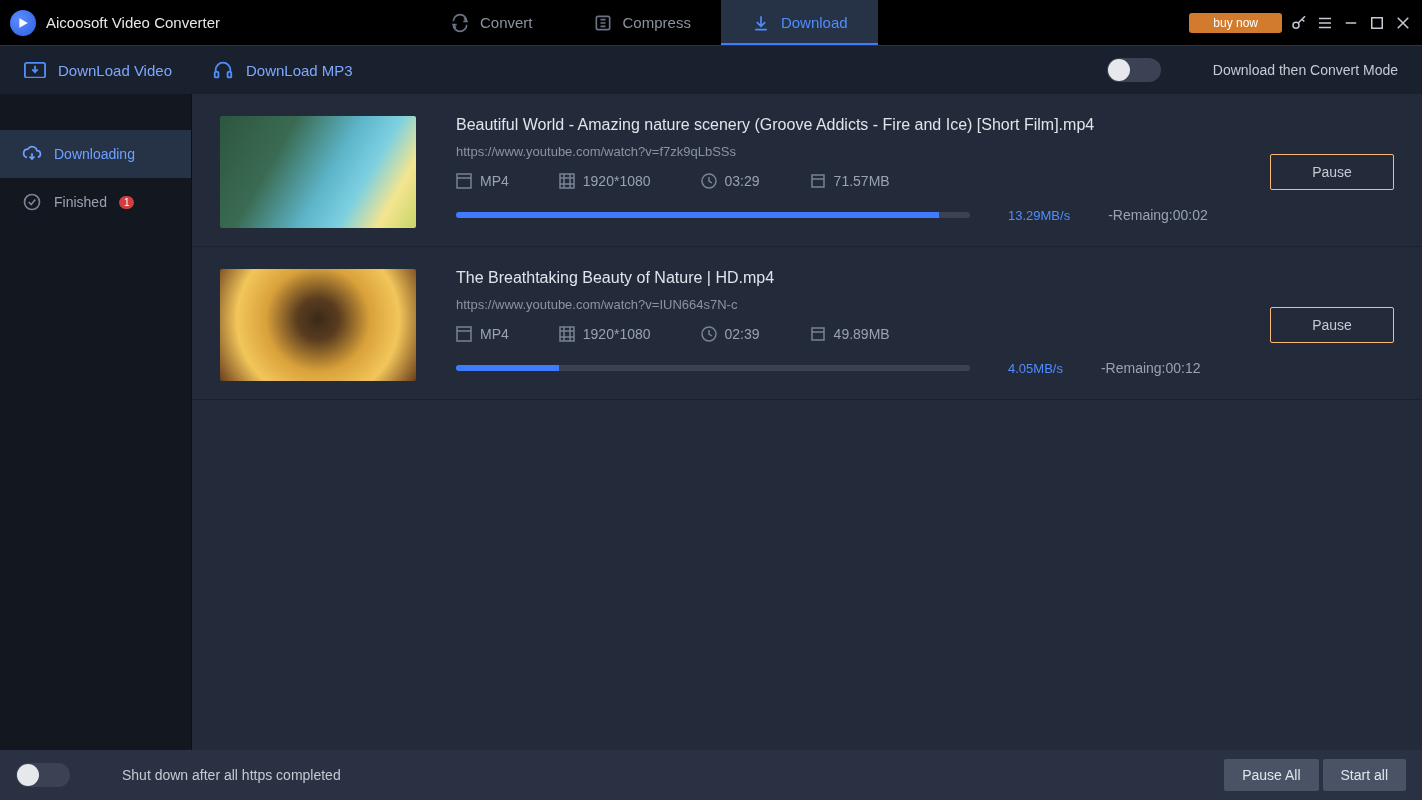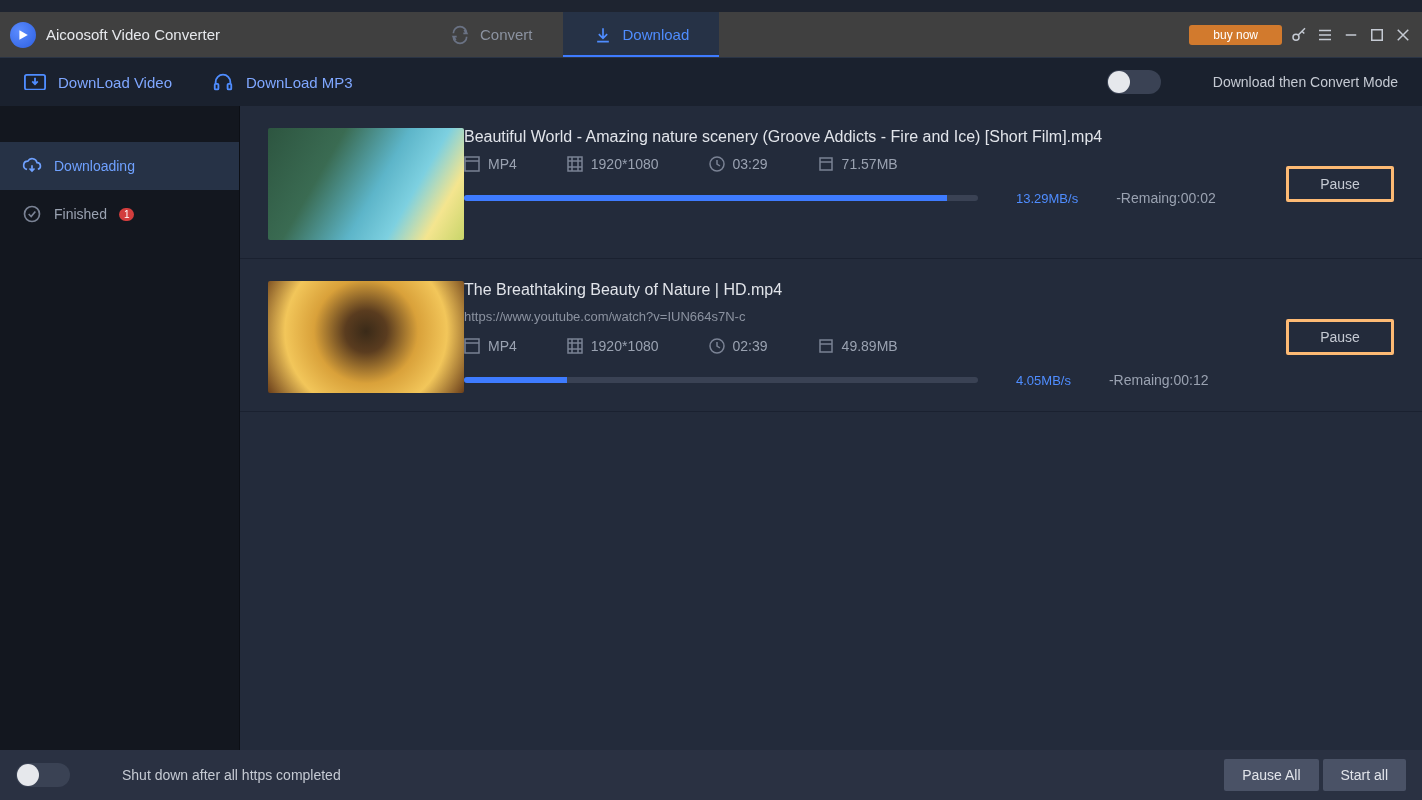--- a/index.html
+++ b/index.html
@@ -9,26 +9,25 @@
     background: #1e2430;
     font-family: -apple-system, BlinkMacSystemFont, "Segoe UI", Arial, sans-serif;
     color: #c5cad3;
     overflow: hidden;
     display: flex;
     flex-direction: column;
   }
   
   .titlebar {
     height: 46px;
-    background: #404040;
+    background: #000000;
     display: flex;
     align-items: center;
     padding-left: 10px;
     border-bottom: 1px solid #2a3445;
-    margin-top: 12px;
   }
   .app-logo {
     width: 26px; height: 26px; border-radius: 50%;
     background: radial-gradient(circle at 35% 35%, #5b8cff, #2d5fe0);
     display: flex; align-items: center; justify-content: center;
     margin-right: 10px;
   }
   .app-logo svg { width: 12px; height: 12px; fill: #fff; }
   .app-title { color: #e6e8ec; font-size: 15px; font-weight: 500; }
   .main-tabs { display: flex; margin-left: 200px; height: 100%; }
@@ -71,21 +70,21 @@
     position: relative; cursor: pointer;
   }
   .toggle .knob {
     width: 22px; height: 22px; background: #e6e8ec; border-radius: 50%;
     position: absolute; top: 1px; left: 1px;
   }
   .toggle-label { color: #c5cad3; font-size: 14px; padding-left: 40px; }
   
   .content { flex: 1; display: flex; min-height: 0; }
   .sidebar {
-    width: 240px; background: #13171f; padding-top: 36px;
+    width: 192px; background: #13171f; padding-top: 36px;
     border-right: 1px solid #0c0f15;
   }
   .side-item {
     display: flex; align-items: center; gap: 12px;
     padding: 14px 22px; font-size: 14px; color: #9aa2b1; cursor: pointer;
   }
   .side-item.active { background: #263246; color: #6fa1ff; }
   .side-item .side-icon { width: 20px; height: 20px; display:flex; align-items:center; justify-content:center; }
   .side-item .side-icon svg { stroke: #6fa1ff; fill: none; stroke-width: 2; }
   .side-item:not(.active) .side-icon svg { stroke: #7a8294; }
@@ -101,37 +100,37 @@
   }
   .thumb {
     width: 196px; height: 112px; background: #444; border-radius: 2px;
   }
   .thumb.waterfall {
     background: linear-gradient(120deg,#2d5540 0%,#3a6b52 30%,#5db5c9 55%,#7dd0e0 70%,#f4e58f 85%,#c8d56a 100%);
   }
   .thumb.deer {
     background: radial-gradient(circle at 50% 45%, #3a2a18 0%, #5a3c1f 18%, #d9a13a 45%, #f2c65a 70%, #6a3e1a 100%);
   }
-  .dl-info { flex: 1; display: flex; flex-direction: column; }
+  .dl-info { flex: 1; padding-left: 40px; display: flex; flex-direction: column; }
   .dl-title { color: #e1e4ea; font-size: 16px; margin-bottom: 10px; }
   .dl-url { color: #8b92a0; font-size: 13px; margin-bottom: 14px; }
   .dl-meta { display: flex; gap: 50px; color: #9aa2b1; font-size: 14px; margin-bottom: 18px; }
   .meta-item { display: flex; align-items: center; gap: 8px; }
   .meta-item .meta-icon { width: 16px; height: 16px; }
   .meta-item .meta-icon svg { stroke: #7a8294; fill: none; stroke-width: 1.5; }
   .progress-row { display: flex; align-items: center; gap: 38px; }
   .progress-bar {
     width: 514px; height: 6px; background: #3a4254; border-radius: 3px; overflow: hidden;
   }
   .progress-fill { height: 100%; background: #3e7bff; }
   .speed { color: #4f8dff; font-size: 13px; }
   .remain { color: #9aa2b1; font-size: 14px; }
   .dl-action { display: flex; align-items: center; padding-left: 30px; }
   .pause-btn {
-    width: 108px; height: 36px; border: 3px solid #fdba74;
+    width: 124px; height: 36px; border: 1px solid #fdba74;
     background: transparent; color: #c5cad3; font-size: 14px;
     border-radius: 2px; cursor: pointer;
   }
   
   .footer {
     height: 50px; background: #2a3142;
     display: flex; align-items: center; padding: 0 16px;
   }
   .footer .toggle { margin-right: 12px; }
   .footer-right { margin-left: auto; display: flex; gap: 4px; }
@@ -153,20 +152,29 @@
 
   <div class="main-tabs">
     <div class="main-tab">
       <span class="tab-icon">
         <svg viewBox="0 0 24 24">
             <path d="M4 10 A8 8 0 0 1 20 10 M20 14 A8 8 0 0 1 4 14"></path>
             <path d="M17 6 L20 10 L16 10 M7 18 L4 14 L8 14"></path>
           </svg>
       </span>
       <span>Convert</span>
+    </div>
+    <div class="main-tab">
+      <span class="tab-icon">
+        <svg viewBox="0 0 24 24">
+            <rect x="4" y="4" width="16" height="16" rx="2"></rect>
+            <path d="M9 8 L15 8 M9 12 L15 12 M9 16 L15 16"></path>
+          </svg>
+      </span>
+      <span>Compress</span>
     </div>
     <div class="main-tab active">
       <span class="tab-icon">
         <svg viewBox="0 0 24 24">
             <path d="M12 4 L12 16 M7 11 L12 16 L17 11 M5 20 L19 20"></path>
           </svg>
       </span>
       <span>Download</span>
     </div>
   </div>
@@ -252,20 +260,21 @@
       <span class="badge">1</span>
     </div>
   </div>
 
   <div class="main">
 
     <div class="dl-row">
       <div class="thumb waterfall"></div>
       <div class="dl-info">
         <div class="dl-title">Beautiful World - Amazing nature scenery (Groove Addicts - Fire and Ice) [Short Film].mp4</div>
+        <div class="dl-url">https://www.youtube.com/watch?v=f7zk9qLbSSs</div>
         <div class="dl-meta">
           <div class="meta-item">
               <span class="meta-icon"><svg viewBox="0 0 16 16">
                   <rect x="1" y="1" width="14" height="14"></rect>
                   <path d="M1 5h14"></path>
                 </svg></span>
               <span>MP4</span>
             </div>
           <div class="meta-item">
               <span class="meta-icon"><svg viewBox="0 0 16 16">

